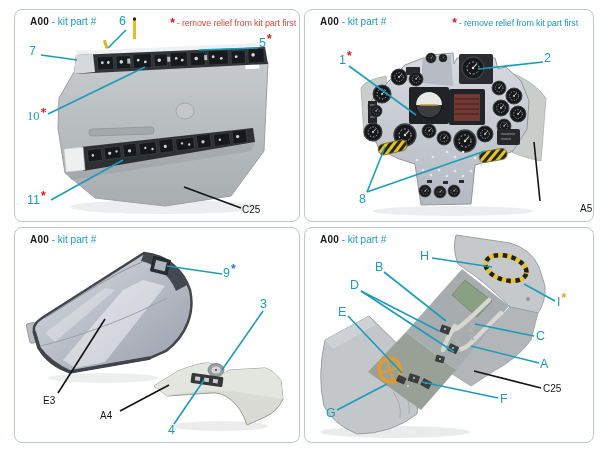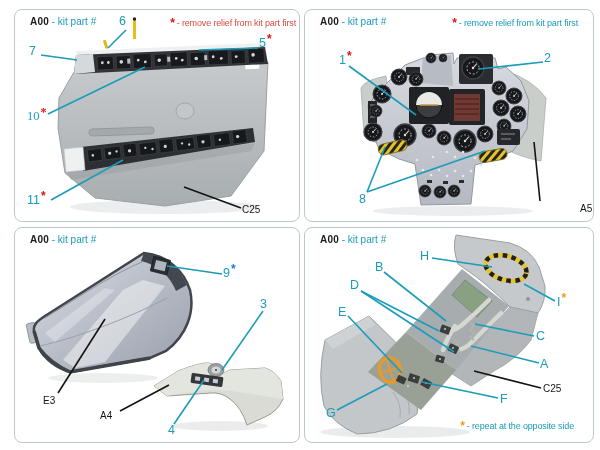--- a/index.html
+++ b/index.html
@@ -357,23 +357,20 @@
         <line x1="229" y1="108" x2="170" y2="96" stroke="#1a9cba" stroke-width="1.6"></line>
         <line x1="234" y1="135" x2="166" y2="118" stroke="#1a9cba" stroke-width="1.6"></line>
         <line x1="236" y1="160" x2="169" y2="143" stroke="#141414" stroke-width="1.6"></line>
         <line x1="193" y1="170" x2="117" y2="154" stroke="#1a9cba" stroke-width="1.6"></line>
         <line x1="32" y1="182" x2="82" y2="156" stroke="#1a9cba" stroke-width="1.6"></line>
       </svg>
     <div class="hdr">
       <span class="code">A00</span>
       <span class="hnote">- kit part #</span>
     </div>
-    <div class="legend">
-      <span class="ast">*</span><span class="ltxt">- repeat at the opposite side</span>
-    </div>
   <div class="co" style="left: 115px; top: 22px;"><span>H</span></div>
       <div class="co" style="left: 70px; top: 33px;"><span>B</span></div>
       <div class="co" style="left: 45px; top: 51px;"><span>D</span></div>
       <div class="co" style="left: 33px; top: 78px;"><span>E</span></div>
       <div class="co" style="left: 252px; top: 68px;"><span>I</span><span class="ast" style="color: rgb(240, 153, 28);">*</span></div>
       <div class="co" style="left: 231px; top: 102px;"><span>C</span></div>
       <div class="co" style="left: 235px; top: 130px;"><span>A</span></div>
       <div class="co part" style="left: 238px; top: 154px;"><span>C25</span></div>
       <div class="co" style="left: 195px; top: 165px;"><span>F</span></div>
       <div class="co" style="left: 21px; top: 179px;"><span>G</span></div>

